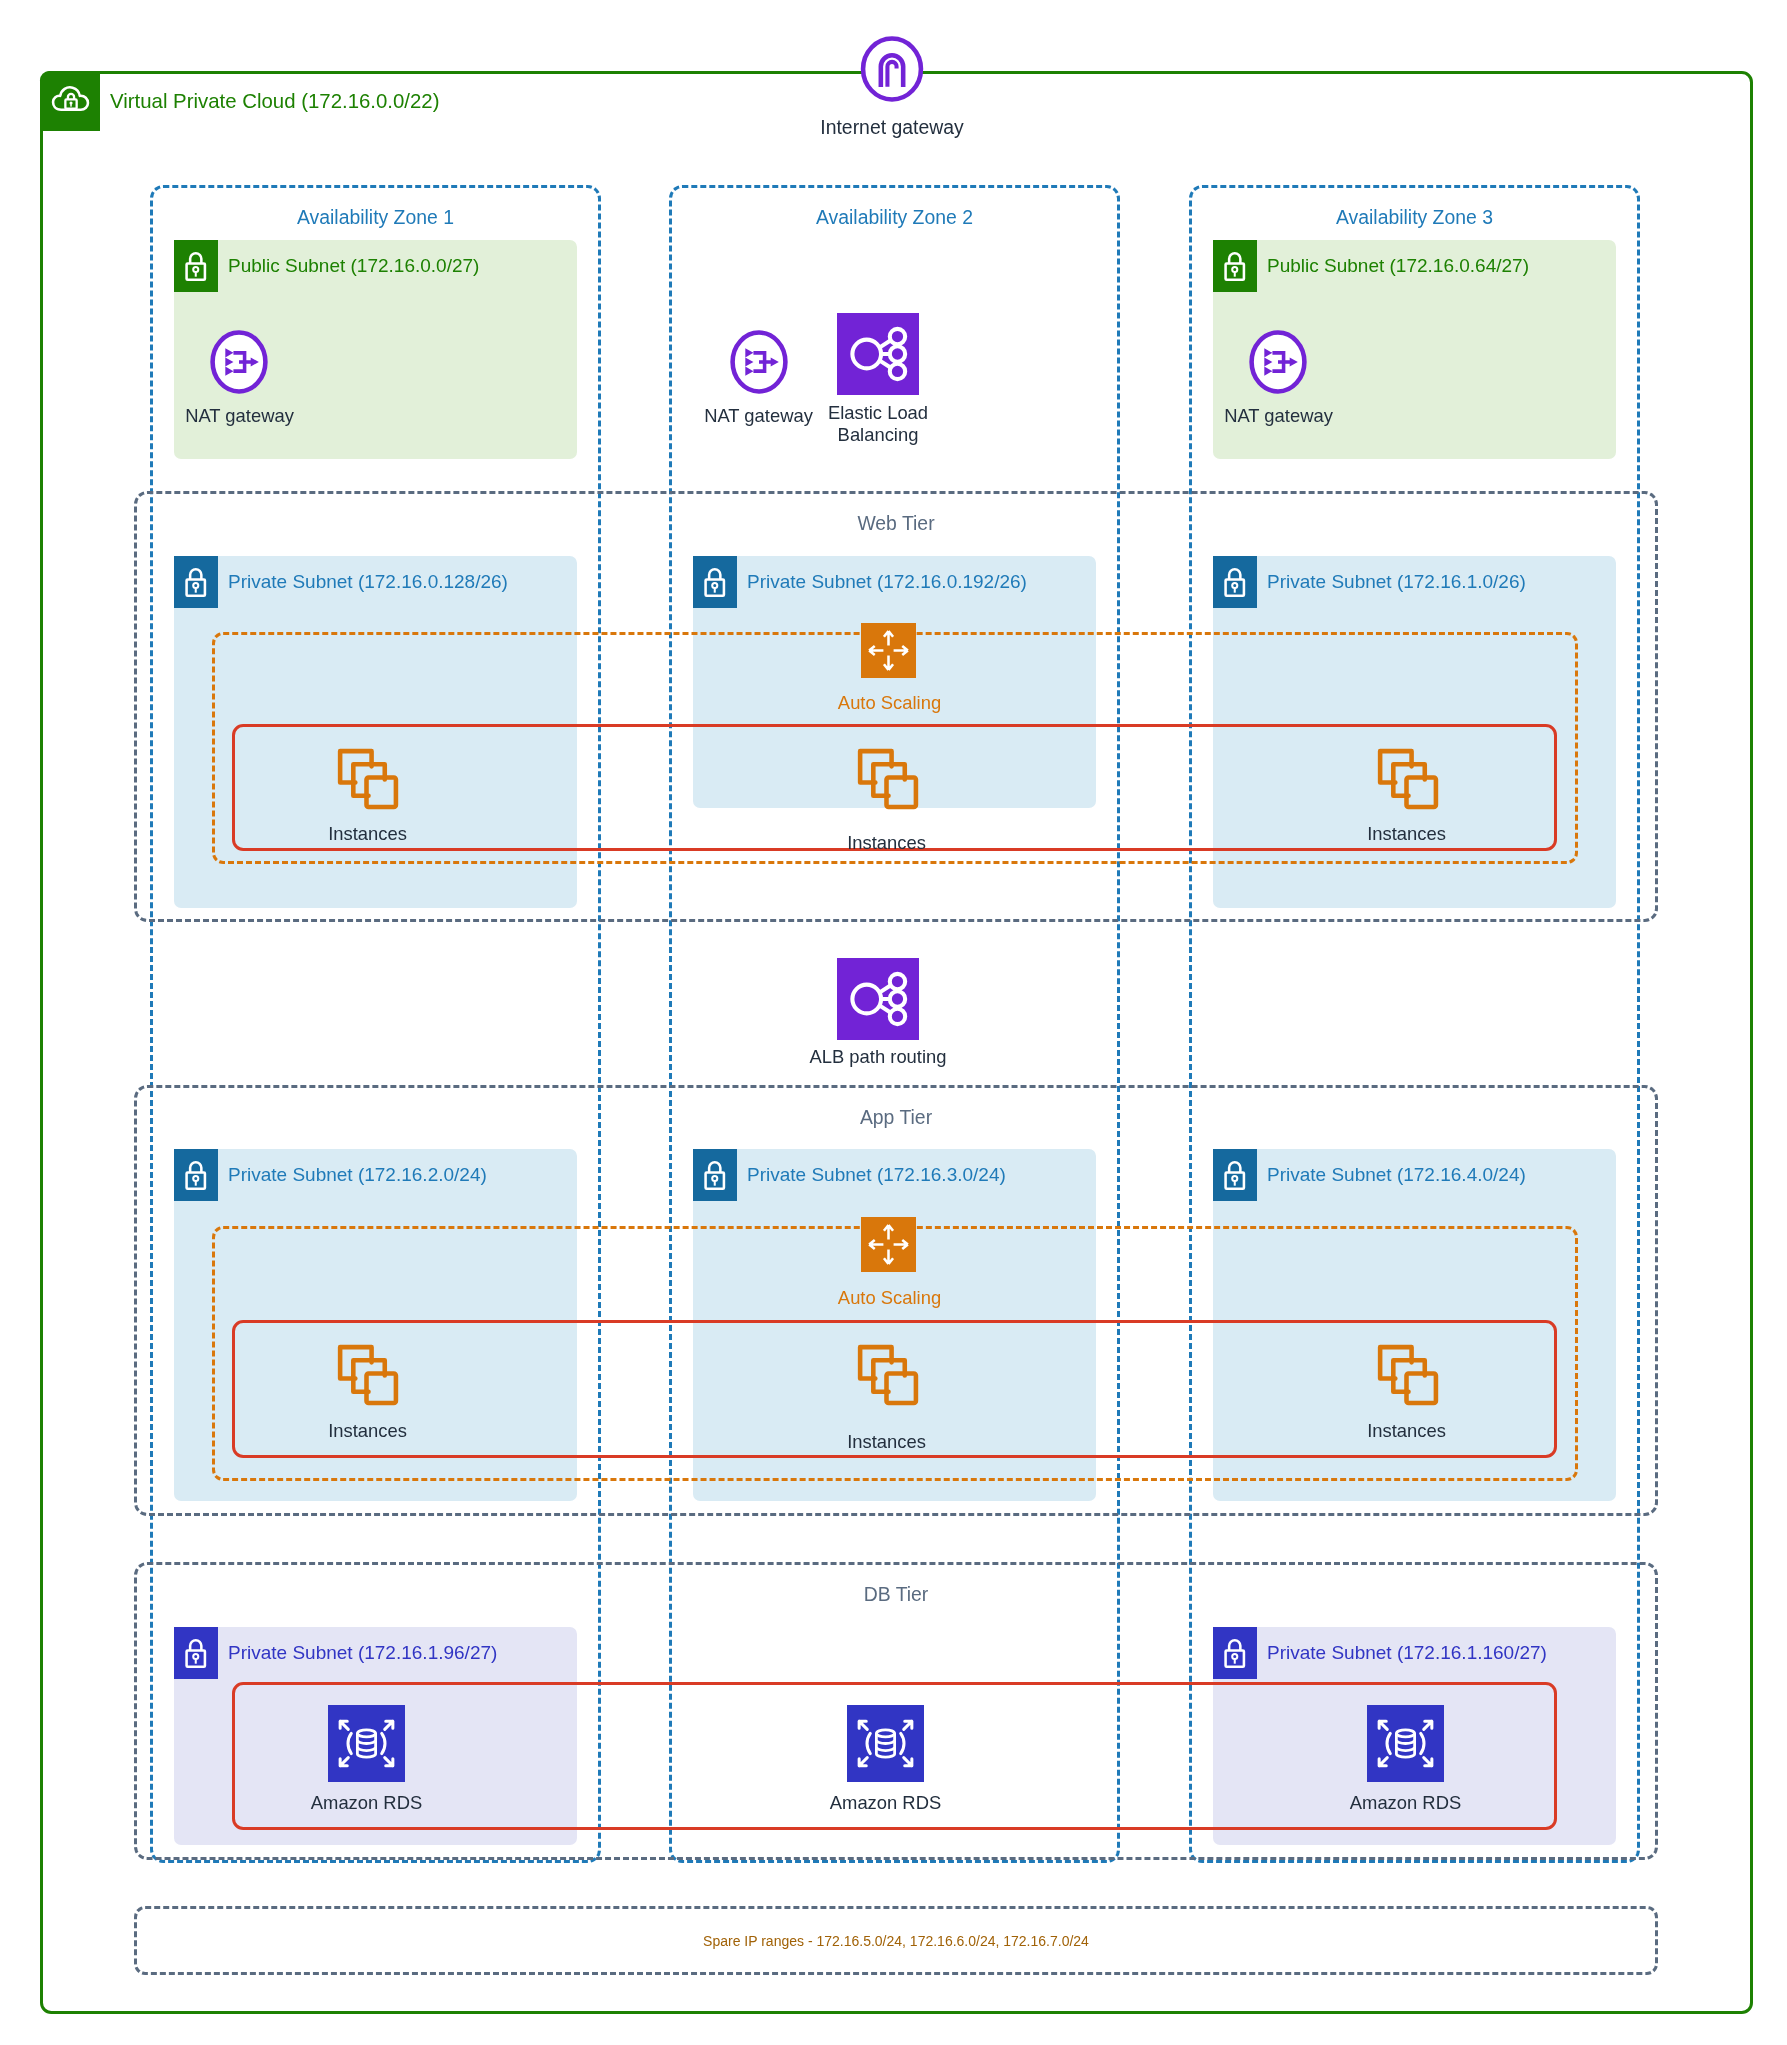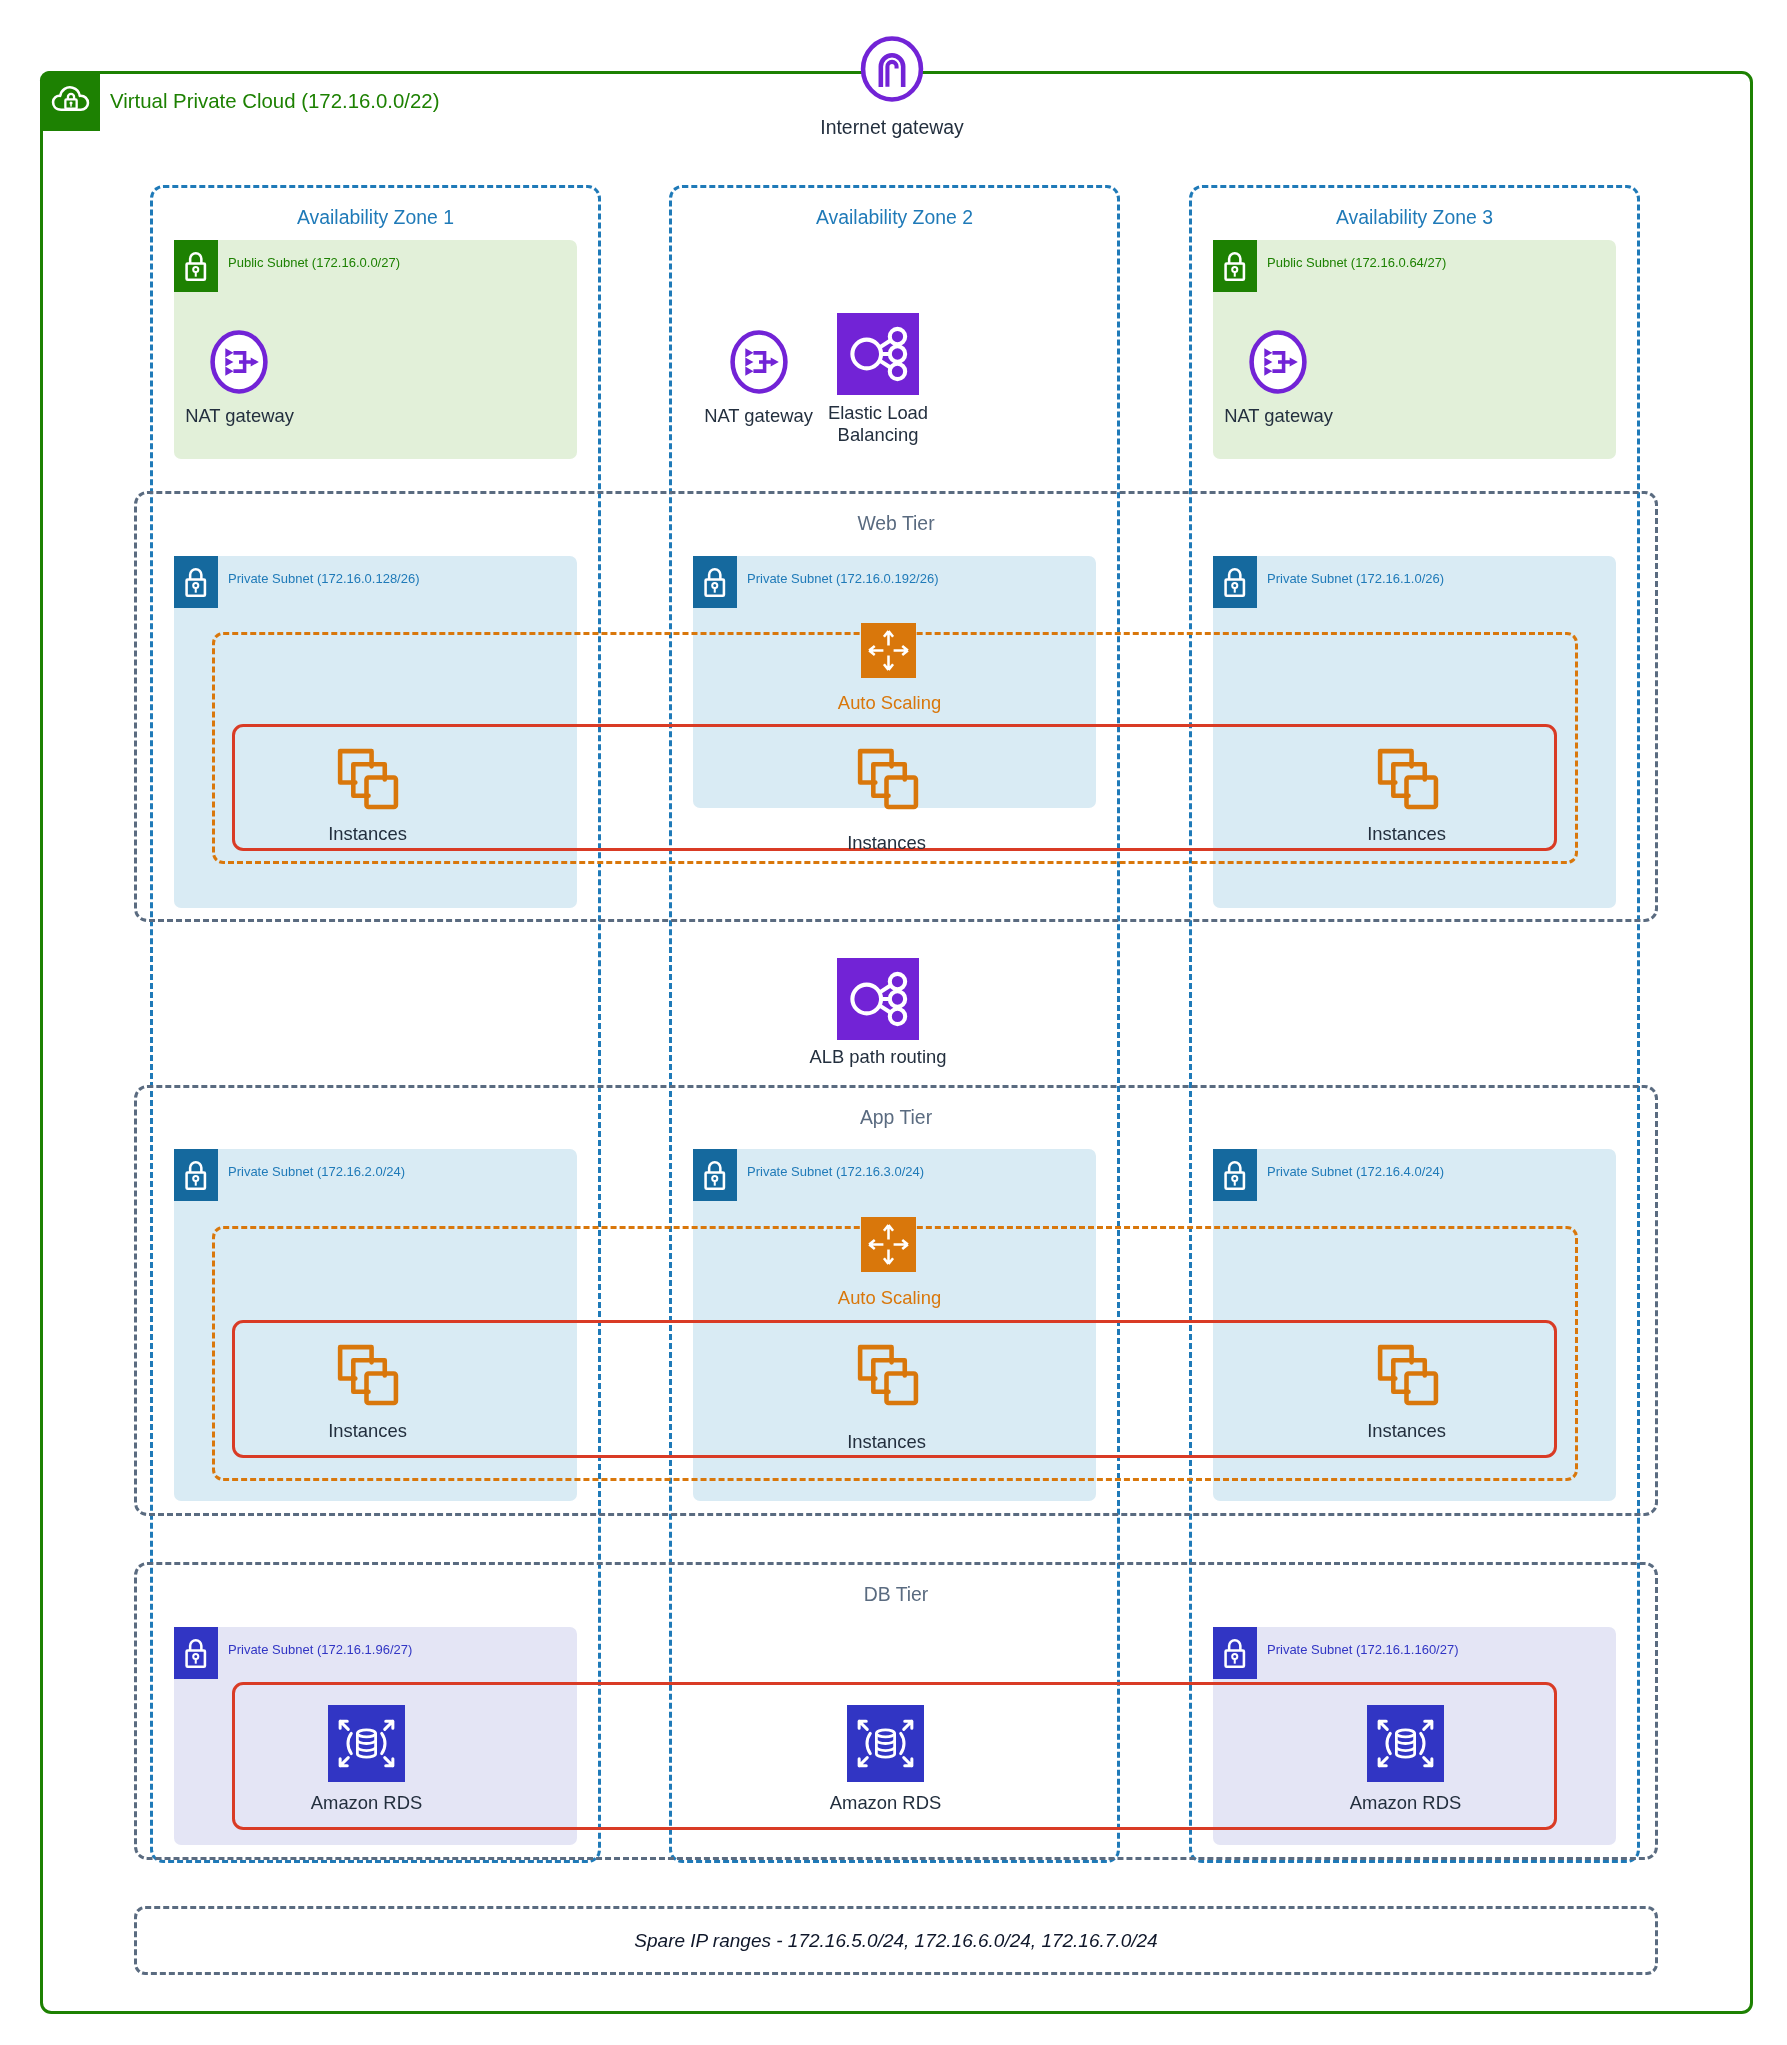--- a/index.html
+++ b/index.html
@@ -22,41 +22,41 @@
 
   
   .subnet{border-radius:7.1px;box-sizing:border-box;}
   .subnet.public{background:#e2f0d9;}
   .subnet.private-web,.subnet.private-app{background:#d9ebf4;}
   .subnet.private-db{background:#e4e5f5;}
   .subnet-badge{position:absolute;left:0;top:0;width:44px;height:52px;display:flex;align-items:center;justify-content:center;}
   .subnet.public .subnet-badge{background:#1d8102;}
   .subnet.private-web .subnet-badge,.subnet.private-app .subnet-badge{background:#15699e;}
   .subnet.private-db .subnet-badge{background:#3135c4;}
-  .subnet-label{position:absolute;left:54px;top:15.3px;font-size:13px;white-space:nowrap;}
+  .subnet-label{position:absolute;left:54px;top:15.3px;font-size:19px;white-space:nowrap;}
   .subnet.public .subnet-label{color:#1d8102;}
   .subnet.private-web .subnet-label,.subnet.private-app .subnet-label{color:#1f7ab8;}
   .subnet.private-db .subnet-label{color:#3135c4;}
 
   
   .tier-box{border:3.1px dashed #5a6b80;border-radius:13.3px;box-sizing:border-box;}
   .tier-title{position:absolute;top:18.4px;left:0;width:100%;text-align:center;color:#5a6b80;font-size:19.4px;}
 
   
   .asg-box{border:3.6px dashed #d9770b;border-radius:11.2px;box-sizing:border-box;}
   
   .sg-box{border:3.6px solid #d93b25;border-radius:11.2px;box-sizing:border-box;}
 
   
   .node-label{position:absolute;text-align:center;font-size:18.4px;color:#232f3e;line-height:1.22;}
   .node-label.orange{color:#d9770b;}
 
   
   #spare-box{border:3.1px dashed #5a6b80;border-radius:11.2px;box-sizing:border-box;display:flex;align-items:center;justify-content:center;}
-  #spare-text{color:#0f172a;font-size:19px;font-style:italic;}
+  #spare-text{color:#a16207;font-size:14px;}
 
   svg{display:block;overflow:visible;}
   #wires{position:absolute;left:0;top:0;width:1788px;height:2046px;pointer-events:none;}
 </style>
 </head>
 <body>
 
 <div id="stage">
 
   <svg id="wires" viewBox="0 0 3507 4013">

